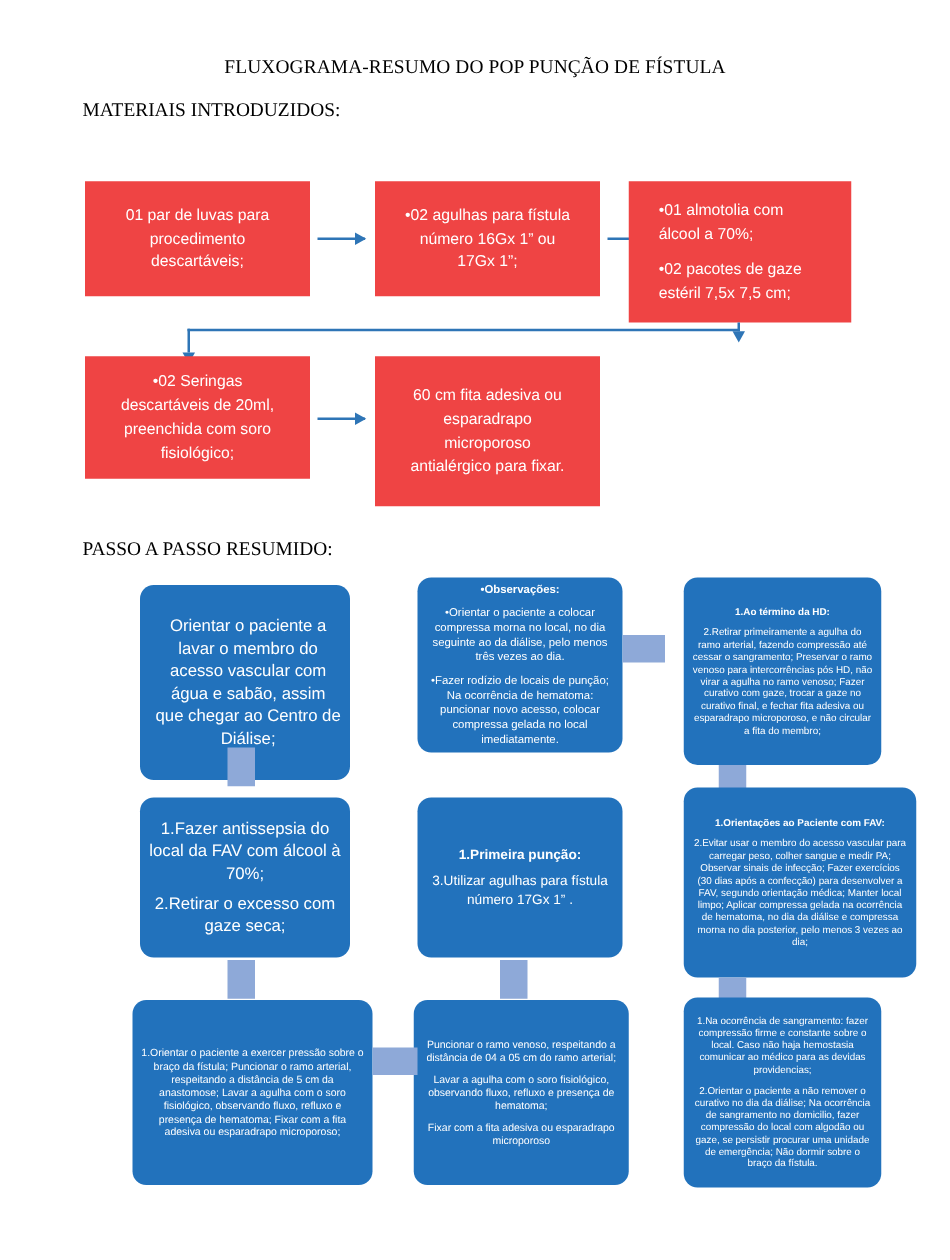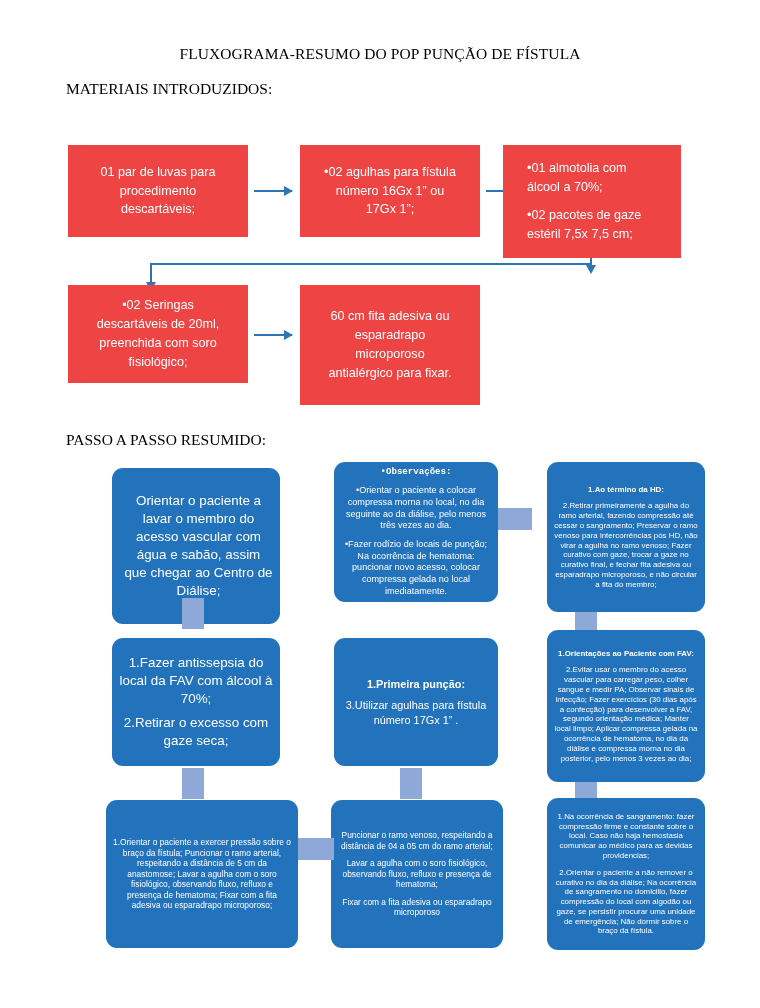--- a/index.html
+++ b/index.html
@@ -154,21 +154,21 @@
   <div class="link-bar" style="left:182px;top:768px;width:22px;height:31px;"></div>
 
   <div class="sbox t-xs" style="left:106px;top:800px;width:192px;height:148px;">
     <div class="inner">
       <p>1.Orientar o paciente a exercer pressão sobre o braço da fístula; Puncionar o ramo arterial, respeitando a distância de 5 cm da anastomose; Lavar a agulha com o soro fisiológico, observando fluxo, refluxo e presença de hematoma; Fixar com a fita adesiva ou esparadrapo microporoso;</p>
     </div>
   </div>
 
   <div class="sbox t-sm" style="left:334px;top:462px;width:164px;height:140px;">
     <div class="inner">
-      <p style="font-weight:700;font-family:Liberation Mono, monospace;">•Observações:</p>
+      <p style="font-weight:700;">•Observações:</p>
       <p>•Orientar o paciente a colocar compressa morna no local, no dia seguinte ao da diálise, pelo menos três vezes ao dia.</p>
       <p>•Fazer rodízio de locais de punção; Na ocorrência de hematoma: puncionar novo acesso, colocar compressa gelada no local imediatamente.</p>
     </div>
   </div>
 
   <div class="link-bar" style="left:498px;top:508px;width:34px;height:22px;"></div>
 
   <div class="sbox t-md" style="left:334px;top:638px;width:164px;height:128px;">
     <div class="inner">
       <p style="font-weight:700;">1.Primeira punção:</p>
@@ -190,21 +190,21 @@
 
   <div class="sbox t-xxs" style="left:547px;top:462px;width:158px;height:150px;">
     <div class="inner">
       <p style="font-weight:700;">1.Ao término da HD:</p>
       <p>2.Retirar primeiramente a agulha do ramo arterial, fazendo compressão até cessar o sangramento; Preservar o ramo venoso para intercorrências pós HD, não virar a agulha no ramo venoso; Fazer curativo com gaze, trocar a gaze no curativo final, e fechar fita adesiva ou esparadrapo microporoso, e não circular a fita do membro;</p>
     </div>
   </div>
 
   <div class="link-bar" style="left:575px;top:612px;width:22px;height:22px;"></div>
 
-  <div class="sbox t-xxs" style="left:547px;top:630px;width:158px;height:152px;">
+  <div class="sbox t-xxs" style="left:547px;top:630px;width:186px;height:152px;">
     <div class="inner">
       <p style="font-weight:700;">1.Orientações ao Paciente com FAV:</p>
       <p>2.Evitar usar o membro do acesso vascular para carregar peso, colher sangue e medir PA; Observar sinais de infecção; Fazer exercícios (30 dias após a confecção) para desenvolver a FAV, segundo orientação médica; Manter local limpo; Aplicar compressa gelada na ocorrência de hematoma, no dia da diálise e compressa morna no dia posterior, pelo menos 3 vezes ao dia;</p>
     </div>
   </div>
 
   <div class="link-bar" style="left:575px;top:782px;width:22px;height:22px;"></div>
 
   <div class="sbox t-xxs" style="left:547px;top:798px;width:158px;height:152px;">
     <div class="inner">

